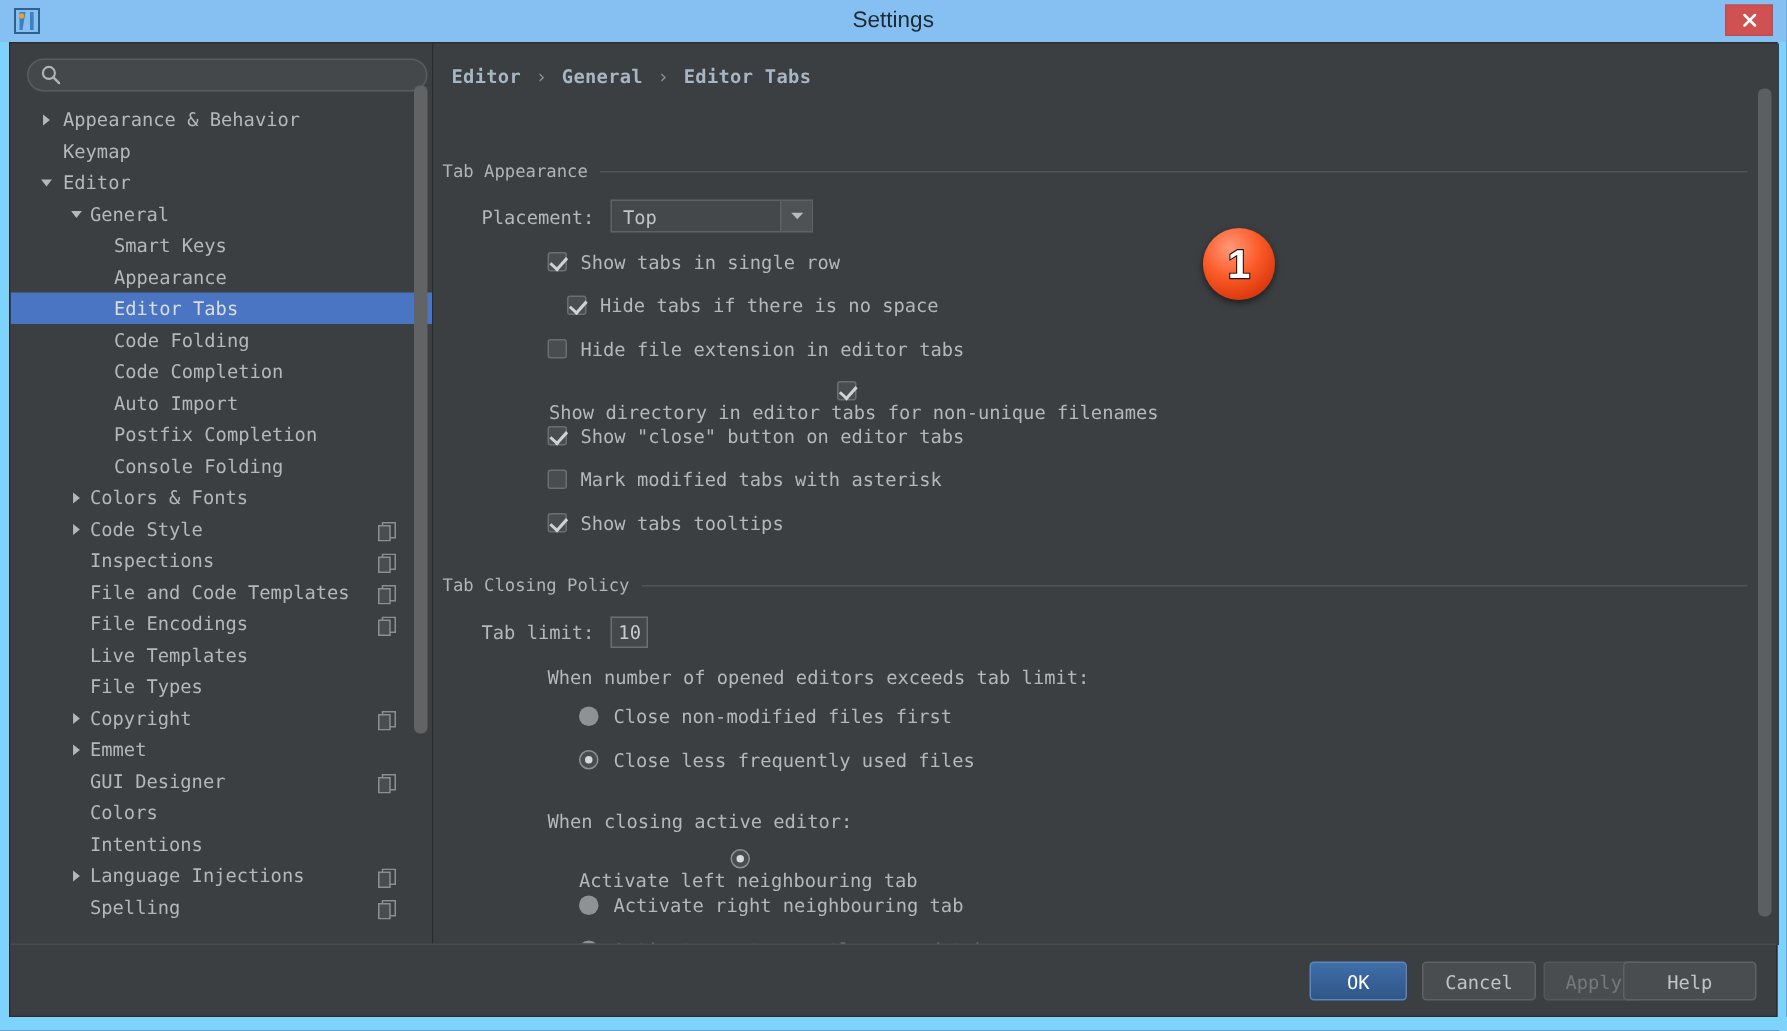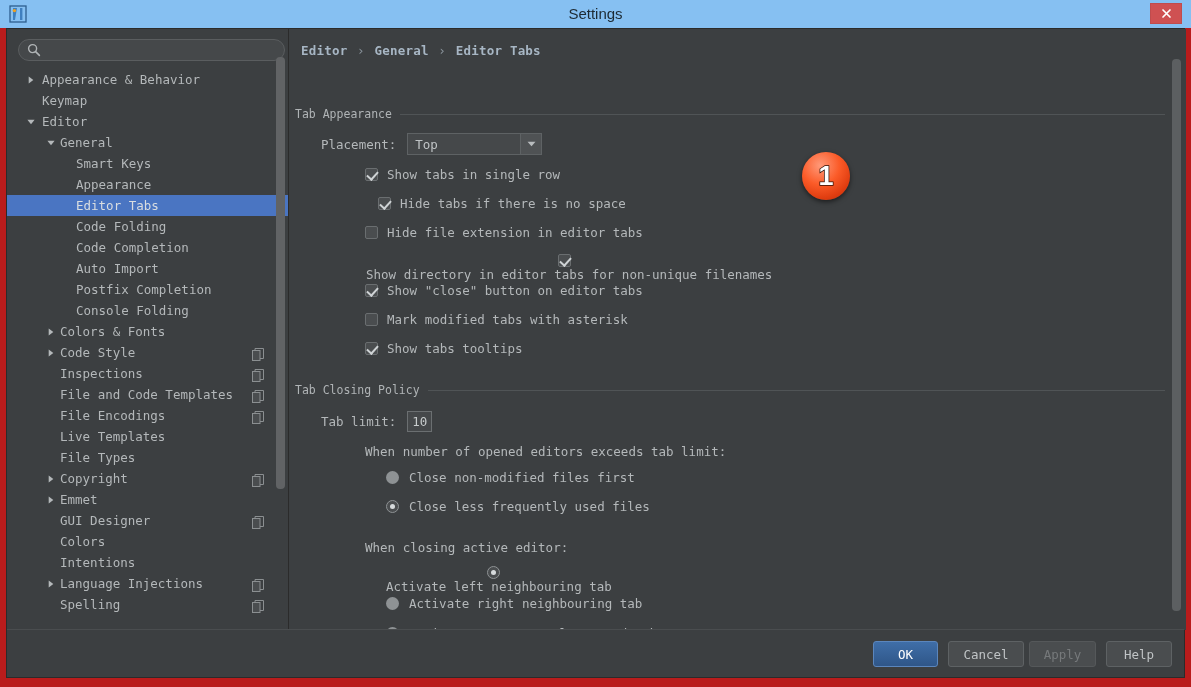--- a/index.html
+++ b/index.html
@@ -5,21 +5,21 @@
   * { box-sizing: border-box; margin: 0; padding: 0; }
   html, body {
     width: 1191px; height: 687px;
     background: #6aaef0;
     font-family: "DejaVu Sans Mono", "Liberation Mono", monospace;
     overflow: hidden;
   }
   #app {
     position: relative;
     width: 1191px; height: 687px;
-    background: #b91c1c;
+    background: #7dd3fc;
   }
   
   #titlebar {
     position: absolute; left: 0; top: 0; width: 1191px; height: 28px;
     background: #86c0f2;
   }
   #app-icon {
     position: absolute; left: 8px; top: 4px; width: 20px; height: 20px;
     display: flex; align-items: center; justify-content: center;
   }
@@ -551,17 +551,17 @@
 
       <div id="content-scrollbar">
         <div id="content-thumb"></div>
       </div>
     </div>
 
     <div id="buttonbar">
       <div class="dlg-btn default" style="left:866px; width:65px;">OK</div>
       <div class="dlg-btn" style="left:941px; width:76px;">Cancel</div>
       <div class="dlg-btn disabled" style="left:1022px; width:67px;">Apply</div>
-      <div class="dlg-btn" style="left:1099px; width:66px;">Help</div>
+      <div class="dlg-btn" style="left:1075px; width:89px;">Help</div>
     </div>
 
   </div>
 </div>
 
 </body></html>

